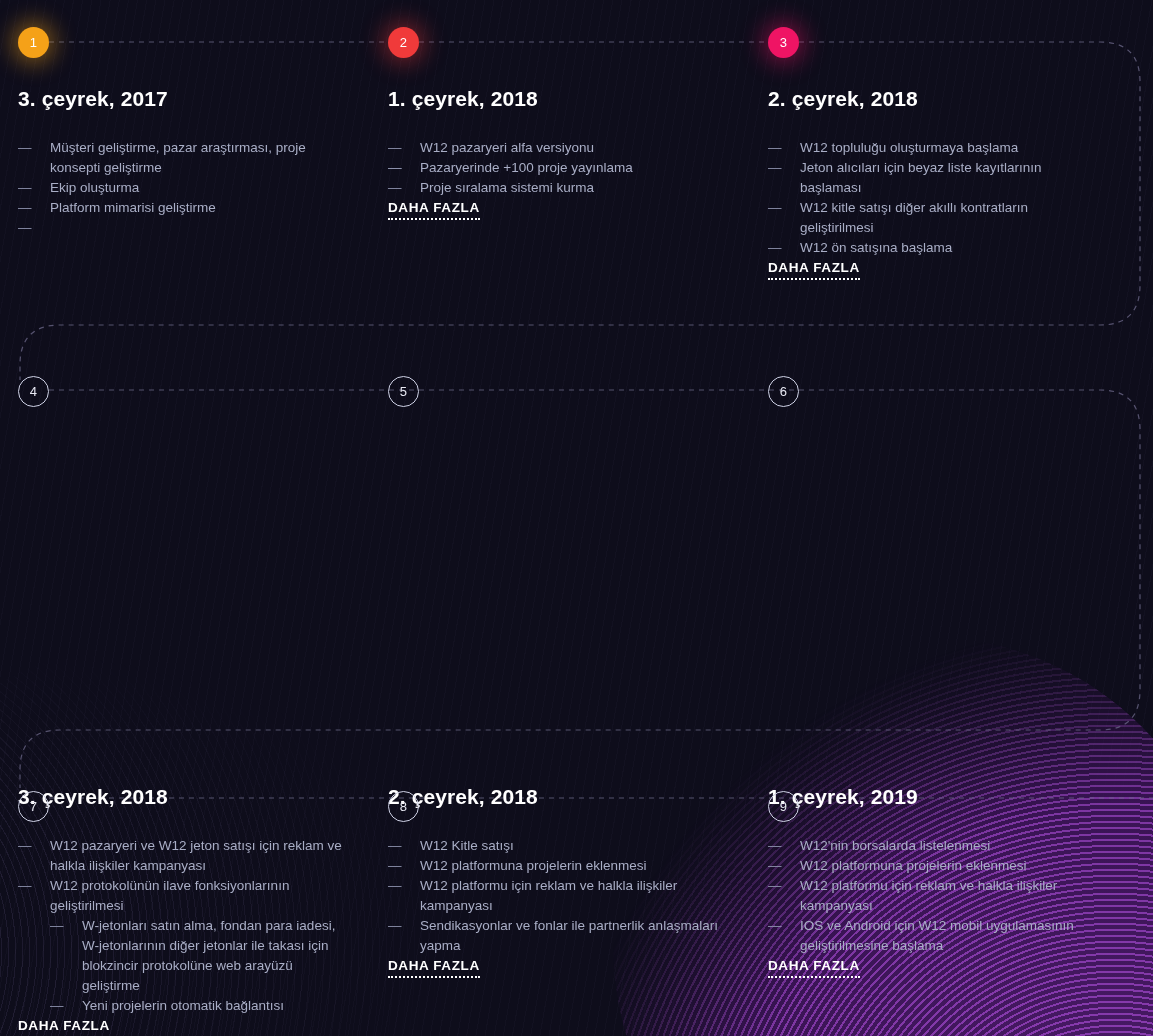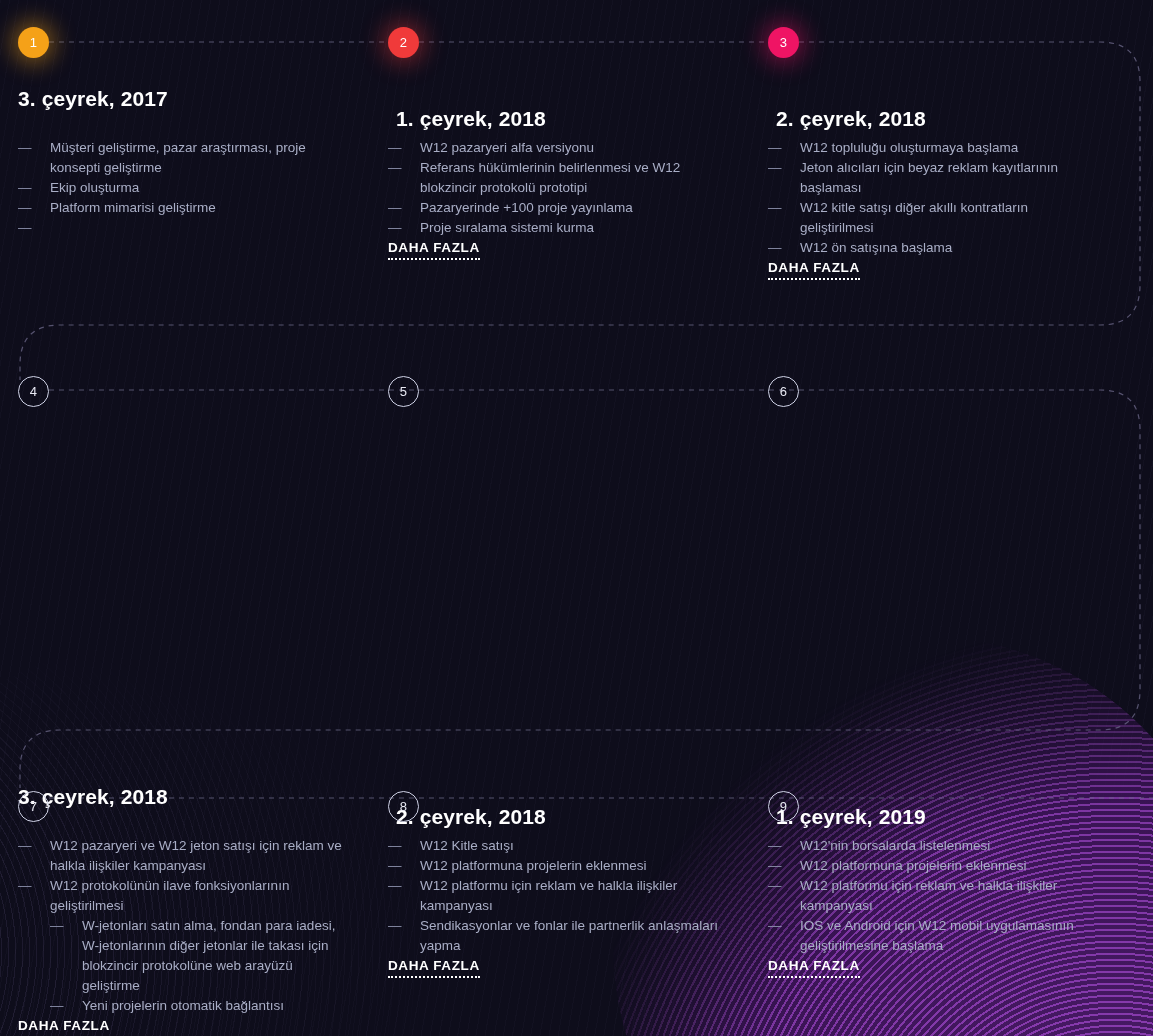--- a/index.html
+++ b/index.html
@@ -116,21 +116,21 @@
 
   .card-title {
     position:absolute;
     left:18px;
     font-size:21px;
     font-weight:bold;
     color:#ffffff;
     letter-spacing:.1px;
     white-space:nowrap;
   }
-  .card.col2 .card-title, .card.col3 .card-title { left:16px;margin-top:20px; }
+  .card.col2 .card-title, .card.col3 .card-title { left:8px; }
   .row1 .card-title { top:87px; }
   .row2 .card-title { top:435px; }
 
   .card-body {
     position:absolute;
     left:18px;
     width:330px;
   }
   .card.col2 .card-body, .card.col3 .card-body { left:8px; width:330px; }
   .row1 .card-body { top:138px; }
@@ -216,35 +216,35 @@
         </ul>
       </div>
     </div>
 
     <div class="card col2 row1">
       <div class="badge filled" style="background:#f03a3a;box-shadow:0 0 22px 6px rgba(240,58,58,.40);">2</div>
       <div class="card-title">1. çeyrek, 2018</div>
       <div class="card-body">
         <ul class="items">
           <li><span class="dash">—</span><span>W12 pazaryeri alfa versiyonu</span></li>
-          <li><span class="dash">—</span><span>Referans hükümlerinin belirlenmesi ve W12 blokzincir protokolü prototipi</span></li>
+          <li><span class="dash">—</span></li>
           <li><span class="dash">—</span><span>Pazaryerinde +100 proje yayınlama</span></li>
           <li><span class="dash">—</span><span>Proje sıralama sistemi kurma</span></li>
         </ul>
         <a class="more-link">DAHA FAZLA</a>
       </div>
     </div>
 
     <div class="card col3 row1">
       <div class="badge filled" style="background:#ef1464;box-shadow:0 0 22px 6px rgba(239,20,100,.42);">3</div>
       <div class="card-title">2. çeyrek, 2018</div>
       <div class="card-body">
         <ul class="items">
           <li><span class="dash">—</span><span>W12 topluluğu oluşturmaya başlama</span></li>
-          <li><span class="dash">—</span><span>Jeton alıcıları için beyaz reklam kayıtlarının başlaması</span></li>
+          <li><span class="dash">—</span><span>Jeton alıcıları için beyaz liste kayıtlarının başlaması</span></li>
           <li><span class="dash">—</span><span>W12 kitle satışı diğer akıllı kontratların geliştirilmesi</span></li>
           <li><span class="dash">—</span><span>W12 ön satışına başlama</span></li>
         </ul>
         <a class="more-link">DAHA FAZLA</a>
       </div>
     </div>
 
     <div class="card col1 row2">
       <div class="badge hollow">4</div>
       <div class="card-title">3. çeyrek, 2018</div>

